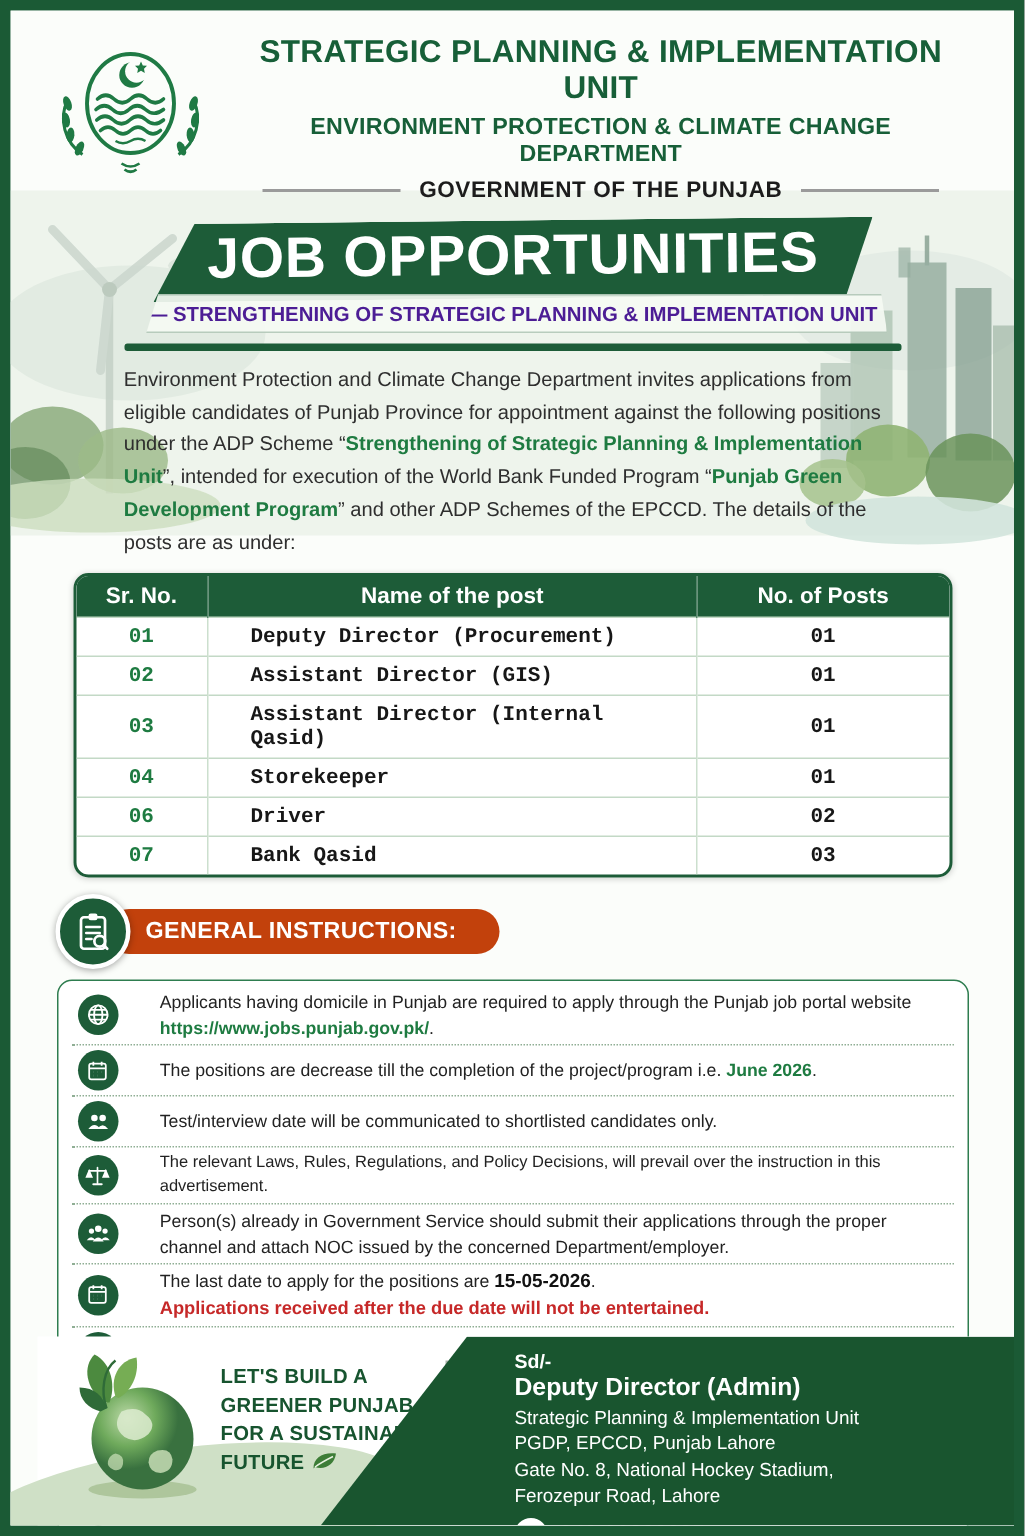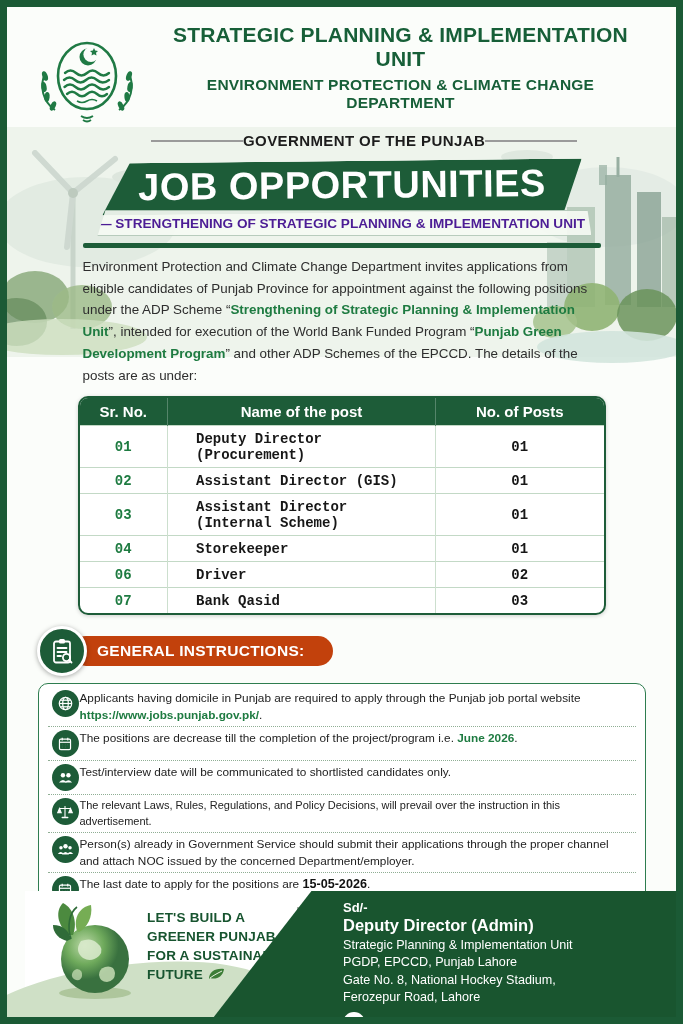--- a/index.html
+++ b/index.html
@@ -10,21 +10,21 @@
   }
   .bg{ position:absolute; inset:0; z-index:0; }
   .content{ position:relative; z-index:1; height:100%; }
 
   
   .hd{ display:flex; align-items:center; gap:14px; padding:10px 26px 0 30px; }
   .crest{ flex:none; }
   .hd-text{ flex:1; text-align:center; display:flex; flex-direction:column; gap:5px; padding-top:6px; }
   .hd-l1{ font-size:21px; font-weight:bold; color:#175f38; letter-spacing:.2px; }
   .hd-l2{ font-size:15.5px; font-weight:bold; color:#175f38; letter-spacing:.2px; }
-  .hd-l3row{ display:flex; align-items:center; margin-top:15px; }
+  .hd-l3row{ display:flex; align-items:center; justify-content:center; gap:12px; margin-top:1px; }
   .hd-rule{ width:92px; height:2px; background:#9a9a9a; }
   .hd-l3{ font-size:15px; font-weight:bold; color:#1c1c1c; letter-spacing:.4px; }
 
   
   .banner-wrap{ width:480px; margin:12px auto 0; position:relative; }
   .banner{
     background:#1d5c38; color:#fff; text-align:center;
     font-size:38px; font-weight:bold; letter-spacing:.5px;
     padding:3px 0 6px; clip-path:polygon(28px 0, 100% 0, calc(100% - 18px) 100%, 0 100%);
     transform:rotate(-.6deg);
@@ -39,21 +39,21 @@
 
   
   .intro{
     width:518px; margin:8px auto 0; font-size:13.4px; line-height:1.62; color:#2e2e2e;
     text-align:left;
   }
   .intro strong.g{ color:#1e7b41; }
 
   
   .table-wrap{
-    width:528px; margin:10px auto 0; border:2px solid #1d5c38; border-radius:10px;
+    width:586px; margin:10px auto 0; border:2px solid #1d5c38; border-radius:10px;
     overflow:hidden; background:rgba(255,255,255,.95); box-shadow:0 1px 4px rgba(0,0,0,.18);
   }
   table{ width:100%; border-collapse:collapse; }
   th{ background:#1d5c38; color:#fff; font-size:15px; font-weight:bold; padding:5px 4px; }
   td{ padding:4.5px 4px; font-size:14px; font-weight:bold; border-top:1px solid #c3d9c6;font-family:Liberation Mono, monospace; }
   td+td, th+th{ border-left:1px solid rgba(195,217,198,.85); }
   th+th{ border-left:1px solid rgba(255,255,255,.25); }
   col.c-sr{ width:88px; } col.c-ps{ width:168px; }
   td.sr{ color:#1e7b41; text-align:center; }
   td.nm{ padding-left:28px; color:#171717; }
@@ -68,21 +68,21 @@
   }
   .ins-pill{
     margin-left:-16px; background:#c2410c; color:#fff; font-weight:bold; font-size:15.5px;
     letter-spacing:.3px; padding:6px 28px 6px 26px; border-radius:17px;
   }
   .ins-panel{
     width:608px; margin:6px auto 0; background:rgba(255,255,255,.96);
     border:1.5px solid #2e7d4f; border-radius:10px; padding:3px 9px;
   }
   .ins-item{
-    display:flex; gap:1px; padding:3px 4px;
+    display:flex; align-items:center; gap:28px; padding:3px 4px;
     border-bottom:1px dotted #8fae94; font-size:11.8px; color:#222; line-height:1.4;
   }
   .ins-item:last-child{ border-bottom:none; }
   .ins-item.tight p{ font-size:11px; }
   .icirc{
     width:27px; height:27px; border-radius:50%; background:#1d5c38; flex:none;
     display:flex; align-items:center; justify-content:center;
   }
   .ins-item strong.g{ color:#1e7b41; }
   .ins-item strong.dk{ color:#111; font-size:12.6px; }
@@ -234,21 +234,21 @@
             <td class="nm">Deputy Director (Procurement)</td>
             <td class="ps">01</td>
           </tr>
           <tr>
             <td class="sr">02</td>
             <td class="nm">Assistant Director (GIS)</td>
             <td class="ps">01</td>
           </tr>
           <tr>
             <td class="sr">03</td>
-            <td class="nm">Assistant Director (Internal Scheme)</td>
+            <td class="nm">Assistant Director (Internal Qasid)</td>
             <td class="ps">01</td>
           </tr>
           <tr>
             <td class="sr">04</td>
             <td class="nm">Storekeeper</td>
             <td class="ps">01</td>
           </tr>
           <tr>
             <td class="sr">06</td>
             <td class="nm">Driver</td>

